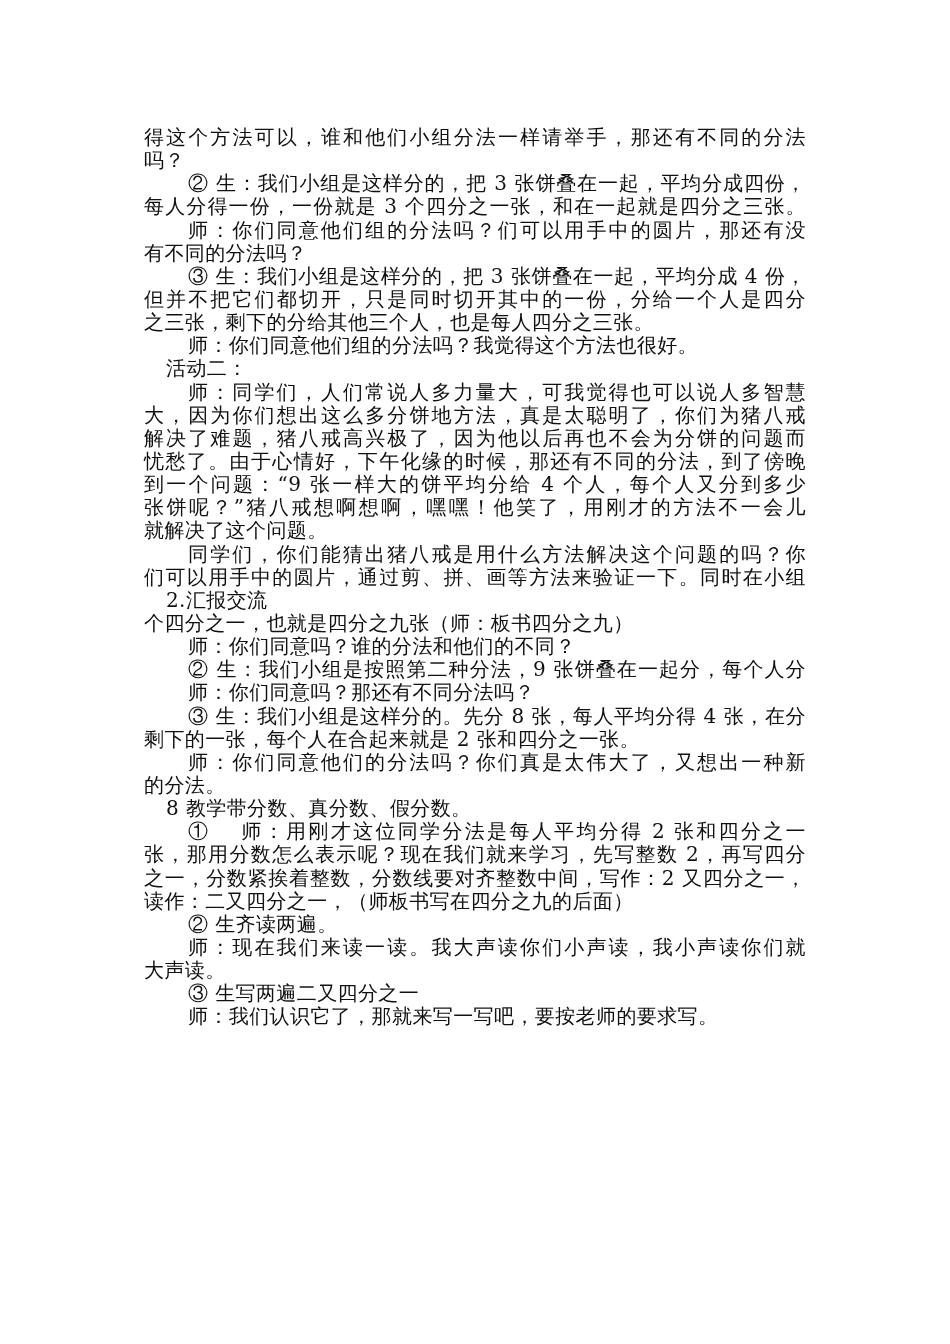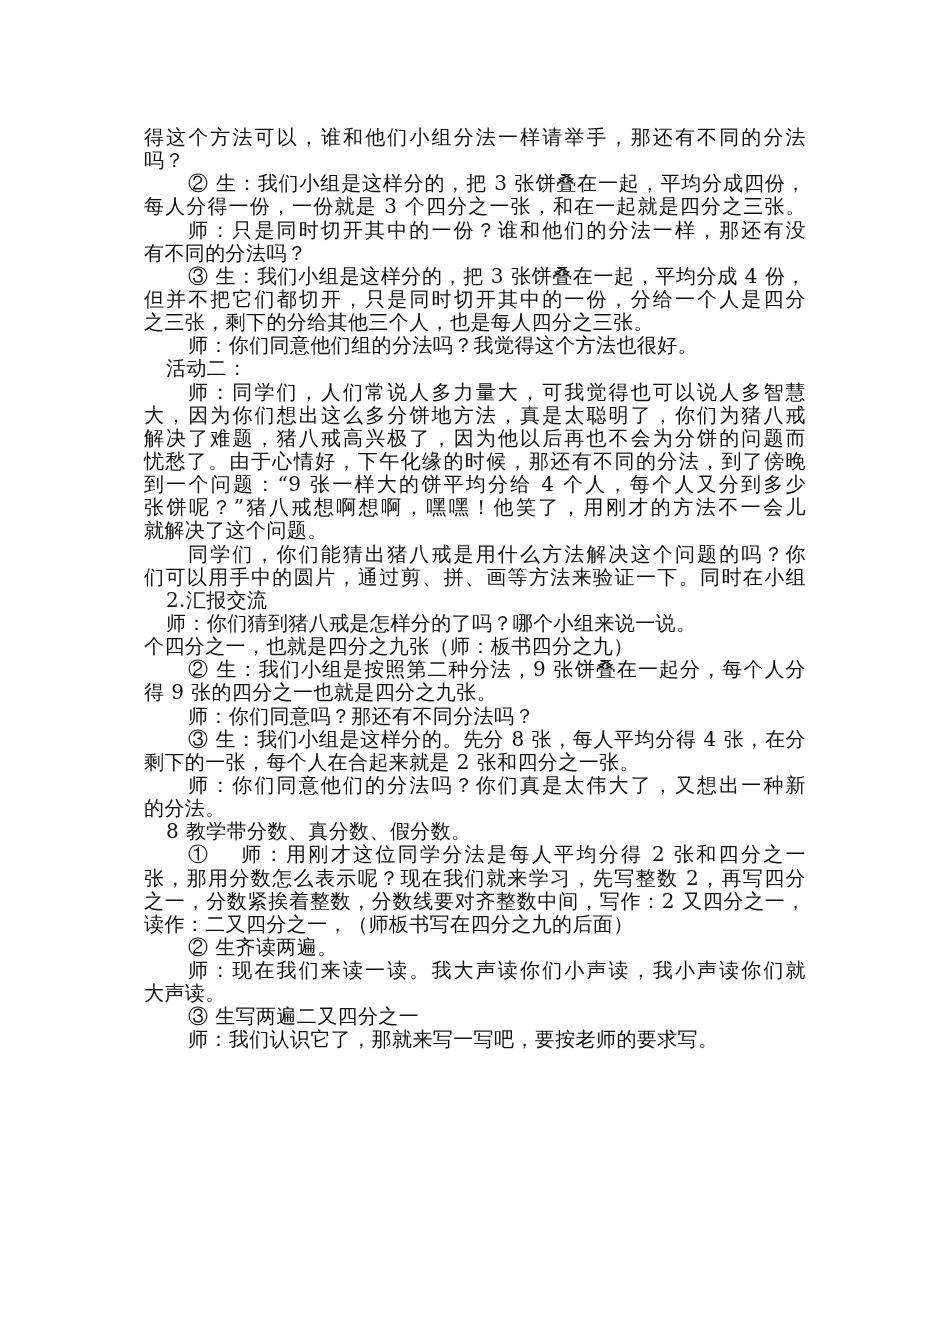--- a/index.html
+++ b/index.html
@@ -38,41 +38,40 @@
   .i2 { padding-left: 44px; }
 </style>
 </head>
 <body>
 
 <div class="page">
   <div class="line last" style="text-align-last: justify;">得这个方法可以，谁和他们小组分法一样请举手，那还有不同的分法</div>
   <div class="line last">吗？</div>
   <div class="line i2">② 生：我们小组是这样分的，把 3 张饼叠在一起，平均分成四份，</div>
   <div class="line">每人分得一份，一份就是 3 个四分之一张，和在一起就是四分之三张。</div>
-  <div class="line i2">师：只是同时切开其中的一份？谁和他们的分法一样，那还有没</div>
+  <div class="line i2">师：你们同意他们组的分法吗？们可以用手中的圆片，那还有没</div>
   <div class="line last">有不同的分法吗？</div>
   <div class="line i2">③ 生：我们小组是这样分的，把 3 张饼叠在一起，平均分成 4 份，</div>
   <div class="line">但并不把它们都切开，只是同时切开其中的一份，分给一个人是四分</div>
   <div class="line last">之三张，剩下的分给其他三个人，也是每人四分之三张。</div>
   <div class="line i2 last">师：你们同意他们组的分法吗？我觉得这个方法也很好。</div>
   <div class="line i1 last">活动二：</div>
   <div class="line i2">师：同学们，人们常说人多力量大，可我觉得也可以说人多智慧</div>
   <div class="line">大，因为你们想出这么多分饼地方法，真是太聪明了，你们为猪八戒</div>
   <div class="line">解决了难题，猪八戒高兴极了，因为他以后再也不会为分饼的问题而</div>
   <div class="line">忧愁了。由于心情好，下午化缘的时候，那还有不同的分法，到了傍晚</div>
   <div class="line">到一个问题：“9 张一样大的饼平均分给 4 个人，每个人又分到多少</div>
   <div class="line">张饼呢？”猪八戒想啊想啊，嘿嘿！他笑了，用刚才的方法不一会儿</div>
   <div class="line last">就解决了这个问题。</div>
   <div class="line i2">同学们，你们能猜出猪八戒是用什么方法解决这个问题的吗？你</div>
   <div class="line">们可以用手中的圆片，通过剪、拼、画等方法来验证一下。同时在小组</div>
   <div class="line i1 last">2.汇报交流</div>
-  <div class="line i1 last">师：你们猜到猪八戒是怎样分的了吗？哪个小组来说一说。</div>
   <div class="line last">个四分之一，也就是四分之九张（师：板书四分之九）</div>
+  <div class="line i2 last">师：你们同意吗？谁的分法和他们的不同？</div>
   <div class="line i2">② 生：我们小组是按照第二种分法，9 张饼叠在一起分，每个人分</div>
-  <div class="line last">得 9 张的四分之一也就是四分之九张。</div>
   <div class="line i2 last">师：你们同意吗？那还有不同分法吗？</div>
   <div class="line i2">③ 生：我们小组是这样分的。先分 8 张，每人平均分得 4 张，在分</div>
   <div class="line last">剩下的一张，每个人在合起来就是 2 张和四分之一张。</div>
   <div class="line i2">师：你们同意他们的分法吗？你们真是太伟大了，又想出一种新</div>
   <div class="line last">的分法。</div>
   <div class="line i1 last">8 教学带分数、真分数、假分数。</div>
   <div class="line i2">①　 师：用刚才这位同学分法是每人平均分得 2 张和四分之一</div>
   <div class="line">张，那用分数怎么表示呢？现在我们就来学习，先写整数 2，再写四分</div>
   <div class="line">之一，分数紧挨着整数，分数线要对齐整数中间，写作：2 又四分之一，</div>
   <div class="line last">读作：二又四分之一，（师板书写在四分之九的后面）</div>

